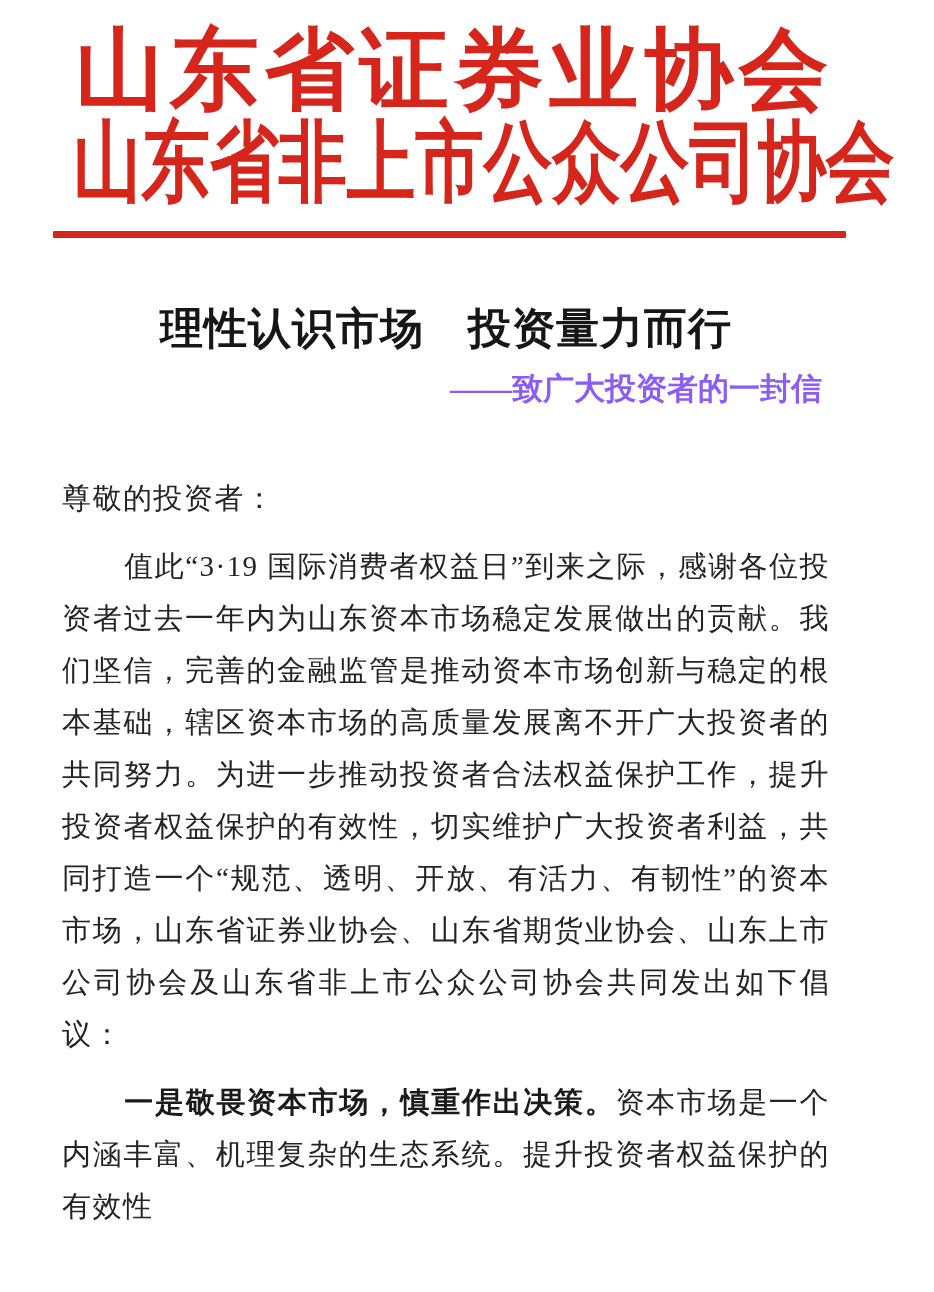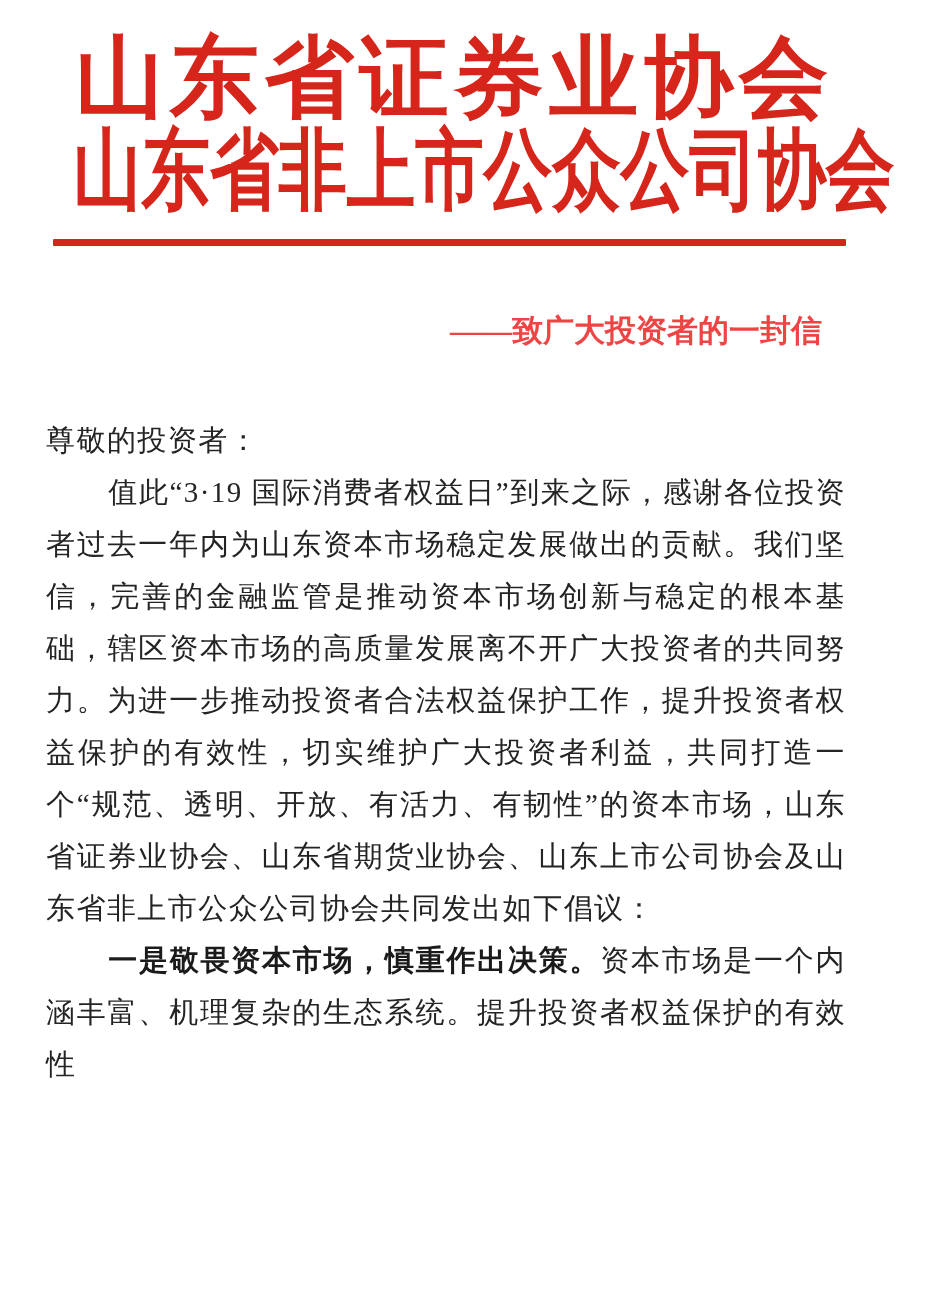--- a/index.html
+++ b/index.html
@@ -15,21 +15,21 @@
     position: relative;
     width: 934px;
     height: 1292px;
     margin: 0 auto;
     background: var(--page-bg);
     overflow: hidden;
     font-family: "Liberation Serif", "DejaVu Serif", serif;
   }
 
   
-  .letterhead { padding-top: 24px; margin-top: 8px; }
+  .letterhead { padding-top: 24px; }
 
   .lh-line {
     color: var(--accent-red);
     font-weight: 700;
     white-space: nowrap;
   }
   .lh-spaced {
     margin-left: 75px;
     width: 753px;
     font-size: 89px;
@@ -74,55 +74,56 @@
     white-space: nowrap;
   }
   .sub-title {
     margin-top: 12px;
     margin-left: 46px;
     width: 776px;
     text-align: right;
     font-size: 31px;
     line-height: 42px;
     font-weight: 700;
-    color: #ef4444;
+    color: #8b5cf6;
     white-space: nowrap;
   }
 
   
   .letter-body {
     margin: 62px 88px 0 46px;
     font-size: 29px;
     line-height: 52px;
     color: var(--text-color);
     letter-spacing: 0.05em;
     text-align: justify;
     text-justify: inter-character;
   }
-  .letter-body p { margin: 0; }
+  .letter-body p { margin: 16px; }
   .para { text-indent: 2.15em; }
   .bold-lead {
     font-family: Liberation Serif, serif;
     font-weight: 700;
     color: #1b1b1b;
   }
 </style>
 </head>
 <body>
 
 <div class="page">
 
   <header class="letterhead">
     <div class="lh-line lh-spaced">山东省证券业协会</div>
     <div class="lh-line lh-condensed">山东省非上市公众公司协会</div>
   </header>
 
   <div class="red-rule"></div>
 
   <section class="title-block">
+    <h1 class="main-title">理性认识市场　投资量力而行</h1>
     <div class="sub-title">——致广大投资者的一封信</div>
   </section>
 
   <section class="letter-body">
     <p class="salutation">尊敬的投资者：</p>
     <p class="para">值此“3·19 国际消费者权益日”到来之际，感谢各位投资者过去一年内为山东资本市场稳定发展做出的贡献。我们坚信，完善的金融监管是推动资本市场创新与稳定的根本基础，辖区资本市场的高质量发展离不开广大投资者的共同努力。为进一步推动投资者合法权益保护工作，提升投资者权益保护的有效性，切实维护广大投资者利益，共同打造一个“规范、透明、开放、有活力、有韧性”的资本市场，山东省证券业协会、山东省期货业协会、山东上市公司协会及山东省非上市公众公司协会共同发出如下倡议：</p>
     <p class="para"><strong class="bold-lead">一是敬畏资本市场，慎重作出决策。</strong><span>资本市场是一个内涵丰富、机理复杂的生态系统。提升投资者权益保护的有效性</span></p>
   </section>
 
 </div>

